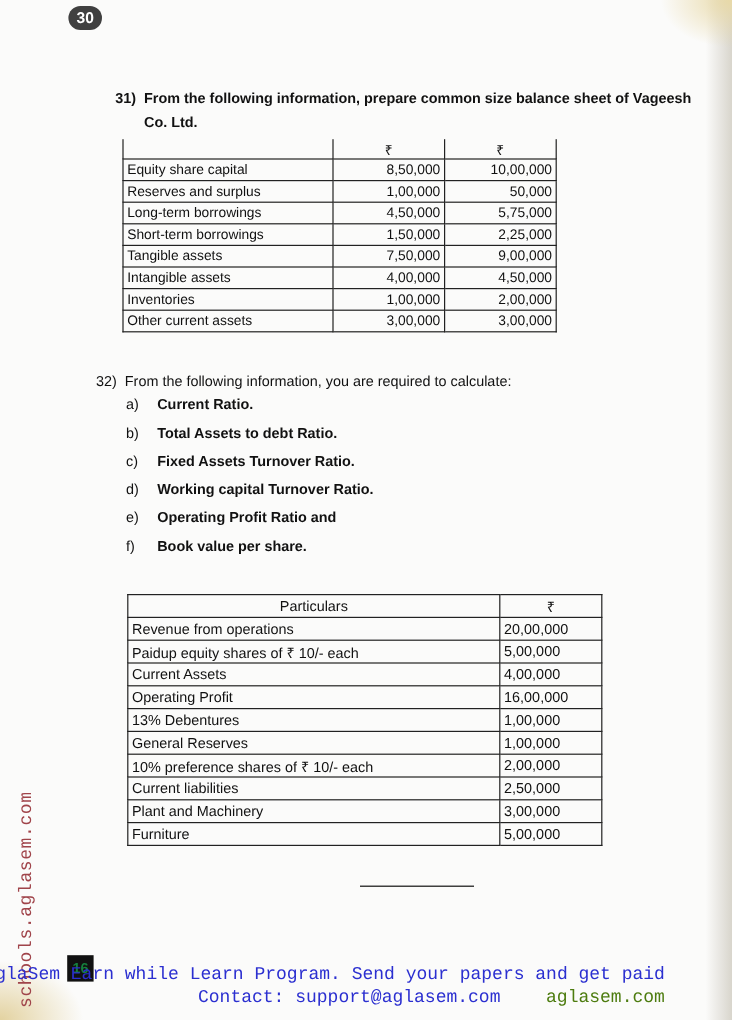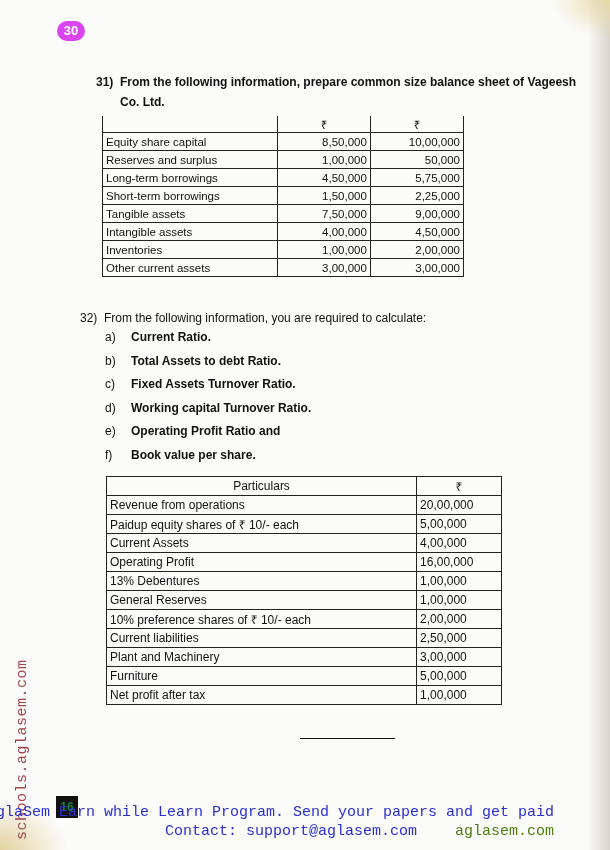--- a/index.html
+++ b/index.html
@@ -15,22 +15,22 @@
     }
     .corner-stain {
       position: absolute; right: 0; top: 0; width: 60px; height: 40px;
       background: radial-gradient(ellipse at top right, #e8d9a8 0%, rgba(232,217,168,0) 70%);
     }
     .bottom-stain {
       position: absolute; left: 0; bottom: 0; width: 70px; height: 50px;
       background: radial-gradient(ellipse at bottom left, #e3d2a0 0%, rgba(227,210,160,0) 70%);
     }
     .page-num-top {
-      position: absolute; left: 57px; top: 21px; width: 28px; height: 20px;
-      background: #d946ef; color: #fff; border-radius: 10px;
+      position: absolute; left: 57px; top: 5px; width: 28px; height: 20px;
+      background: #404040; color: #fff; border-radius: 10px;
       font-size: 13px; font-weight: bold; text-align: center; line-height: 20px;
     }
     .q31 {
       position: absolute; left: 96px; top: 72px; width: 490px;
       font-size: 12px; font-weight: bold; line-height: 20px;
     }
     .q-num { display: inline-block; width: 24px; }
     .q-text-cont { padding-left: 24px; display: block; }
     table { border-collapse: collapse; position: absolute; }
     td, th { border: 1.2px solid #222; font-size: 11.5px; padding: 0 3px; height: 17px; }
@@ -41,21 +41,21 @@
     .t1 th { font-weight: normal; height: 19px; text-align: center; border-bottom: none; }
     .t1 .sub td { height: 16px; text-align: center; border-top: none; }
     .t1 tbody td { font-weight: 500; }
     .q32 {
       position: absolute; left: 80px; top: 308px; width: 490px;
       font-size: 12px; font-weight: normal; line-height: 20px;
     }
     .sub-list { position: absolute; left: 105px; top: 330px; }
     .sub-item { height: 23.5px; font-size: 12px; font-weight: bold; display: flex; }
     .sub-letter { width: 26px; font-weight: normal; }
-    .t2 { left: 106px; top: 476px; width: 396px; }
+    .t2 { left: 106px; top: 495px; width: 396px; }
     .t2 td { height: 18px; font-size: 12px; }
     .t2 .c1 { width: 304px; text-align: left; }
     .t2 .c2 { width: 78px; text-align: left; }
     .t2 .hdr td { text-align: center; font-weight: normal; }
     .sign-line {
       position: absolute; left: 300px; top: 738px; width: 95px; height: 0;
       border-top: 1.2px solid #111;
     }
     .side-watermark {
       position: absolute; left: 14px; top: 840px;
@@ -216,24 +216,20 @@
         <td class="c2">2,50,000</td>
       </tr>
       <tr>
         <td class="c1">Plant and Machinery</td>
         <td class="c2">3,00,000</td>
       </tr>
       <tr>
         <td class="c1">Furniture</td>
         <td class="c2">5,00,000</td>
       </tr>
-      <tr>
-        <td class="c1">Net profit after tax</td>
-        <td class="c2">1,00,000</td>
-      </tr>
     </tbody>
 </table>
 
 <div class="sign-line"></div>
 
 <div class="side-watermark">schools.aglasem.com</div>
 <div class="page-num-bottom">16</div>
 <div class="footer-line1">glaSem Earn while Learn Program. Send your papers and get paid</div>
 <div class="footer-line2">
   <span>Contact: support@aglasem.com</span><span class="footer-site">aglasem.com</span>

